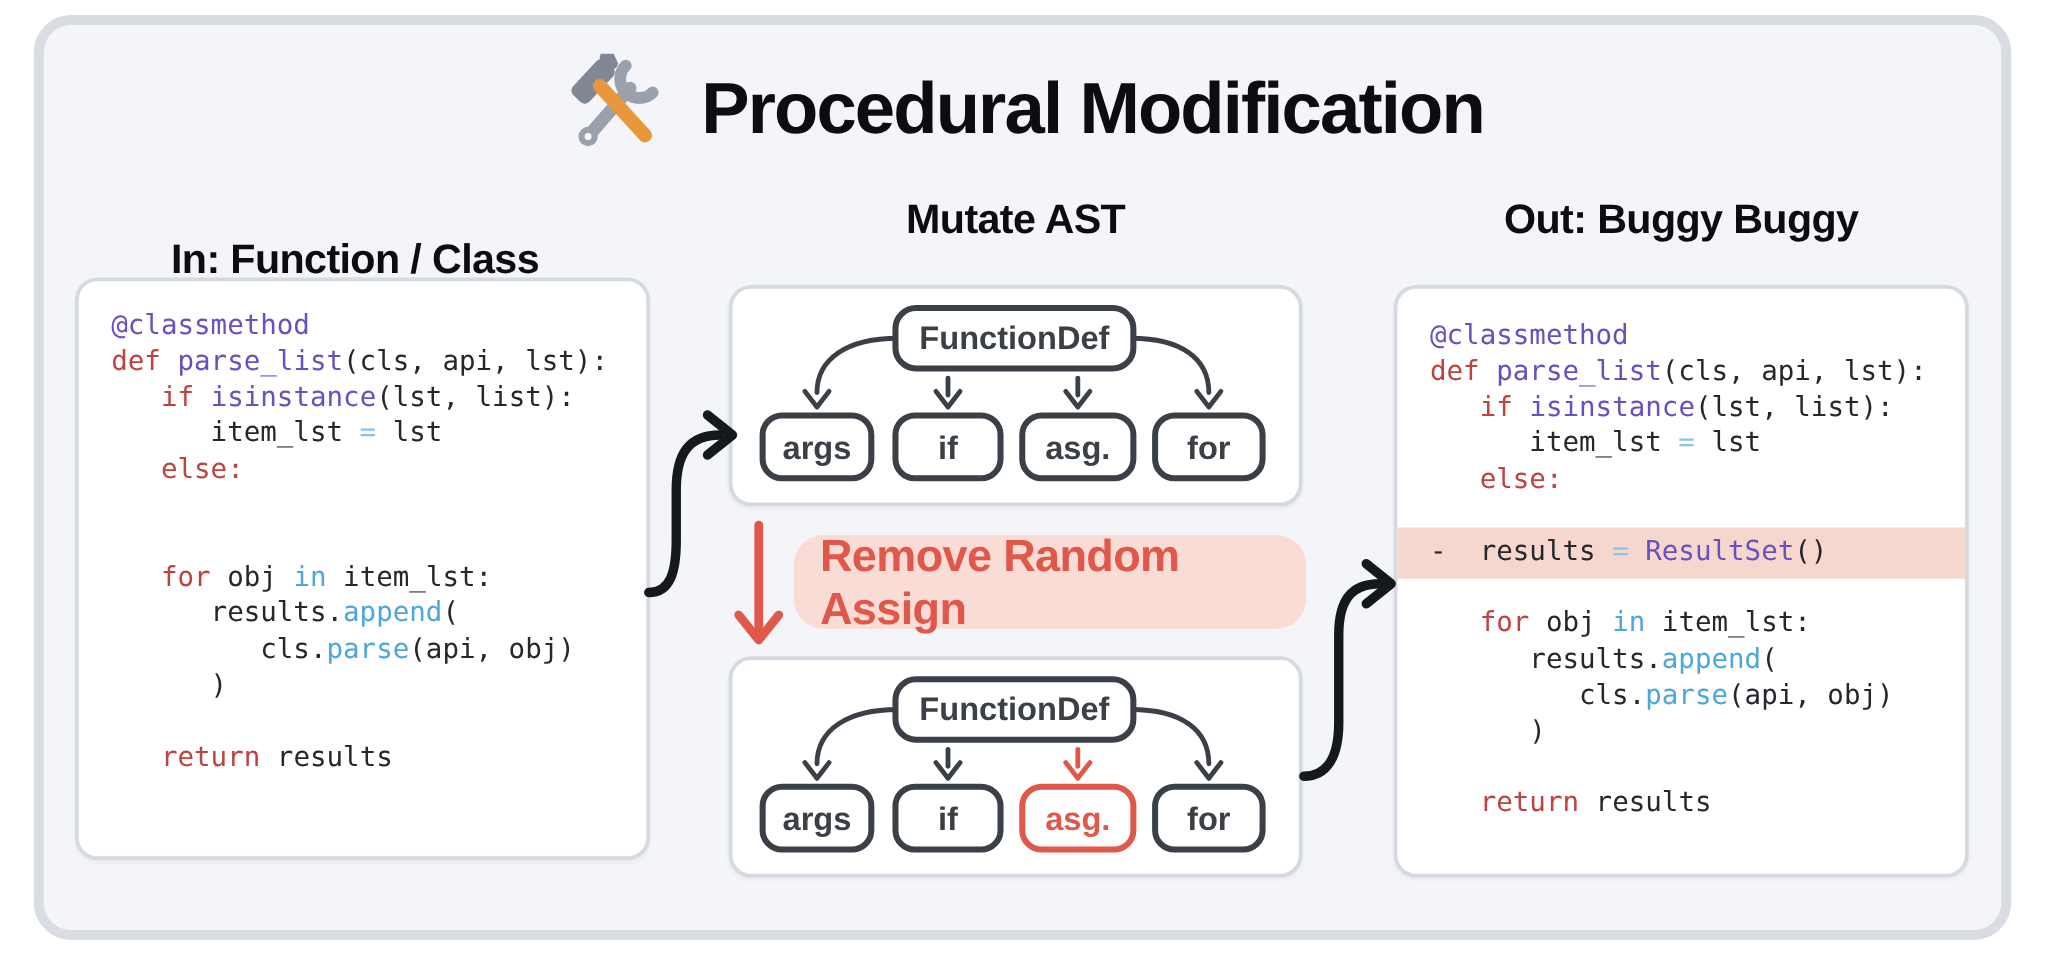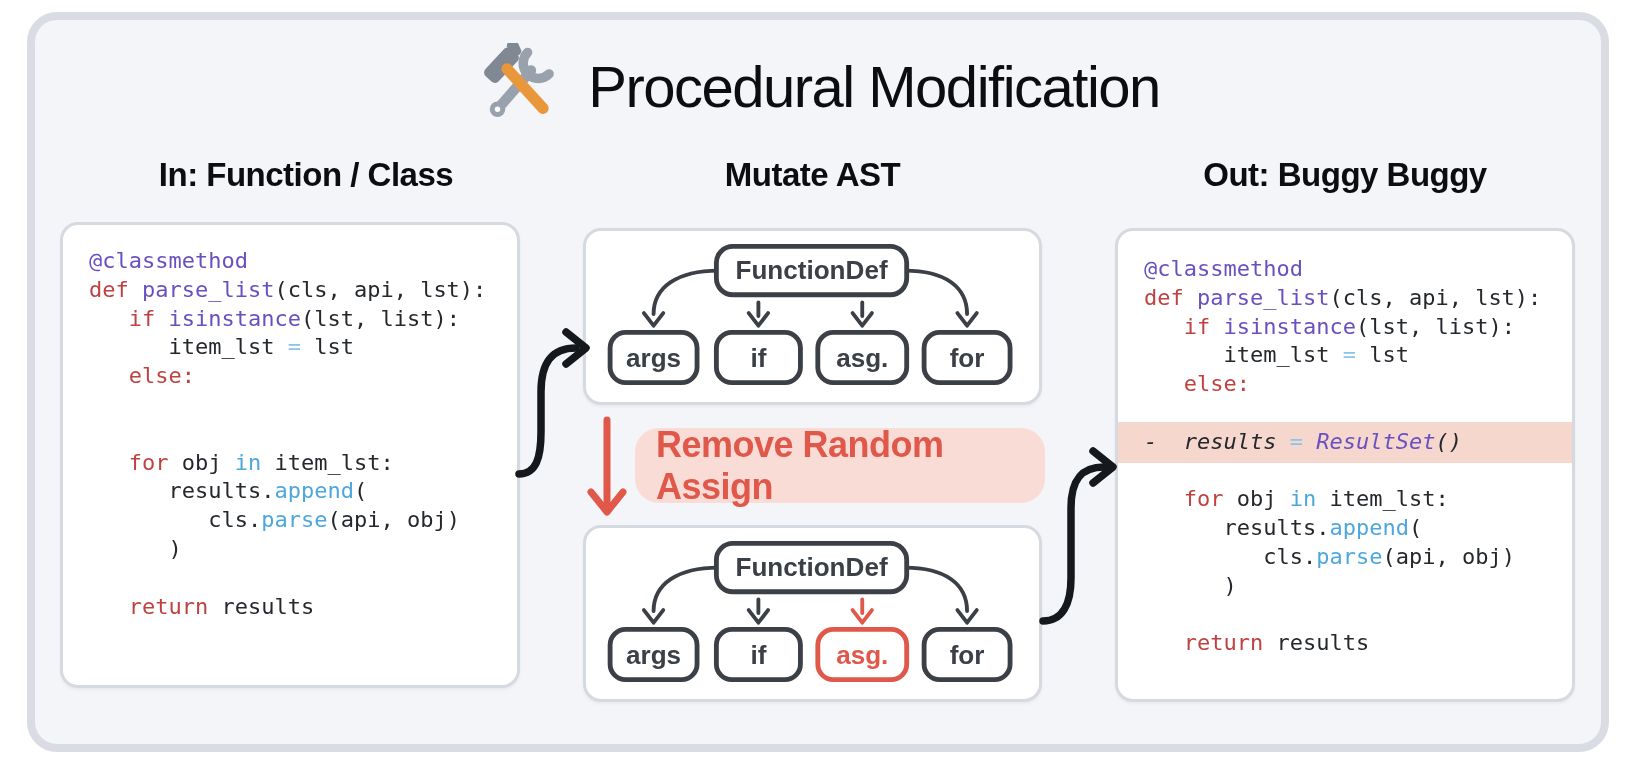--- a/index.html
+++ b/index.html
@@ -9,38 +9,38 @@
     --node_stroke:#3a4046; --arrow_black:#15181c; --title_color:#0c0d0f;
   }
   html,body{margin:0;padding:0;background:#ffffff;}
   .canvas{position:relative;width:1636px;height:772px;background:#ffffff;overflow:hidden;
           font-family:"Liberation Sans",sans-serif;}
   .frame{position:absolute;left:27px;top:12px;width:1582px;height:740px;box-sizing:border-box;
          background:var(--frame_bg);border:8px solid var(--frame_border);border-radius:30px;}
   .title-row{position:absolute;left:0;top:42px;width:100%;height:88px;display:flex;
              align-items:center;justify-content:center;gap:16px;}
   .title-icon svg{display:block;}
-  .title-text{font-size:58px;font-weight:400;letter-spacing:-1.5px;color:var(--title_color);margin-left:10px;}
+  .title-text{font-size:58px;font-weight:700;letter-spacing:-1.5px;color:var(--title_color);margin-left:10px;}
   .col-heading{position:absolute;top:156px;height:44px;text-align:center;font-size:33px;
                font-weight:700;letter-spacing:-0.5px;color:#0c0d0f;}
-  .h-left{left:76px;width:460px;}
+  .h-left{left:54px;width:460px;margin-top:32px;}
   .h-mid{left:583px;width:459px;}
   .h-right{left:1115px;width:460px;}
   .panel{position:absolute;box-sizing:border-box;background:var(--panel_bg);
          border:3px solid var(--panel_border);border-radius:18px;
          box-shadow:0 2px 3px rgba(30,40,60,0.05);}
   .panel-left{left:60px;top:222px;width:460px;height:466px;padding-top:22px;overflow:hidden;}
   .panel-right{left:1115px;top:228px;width:460px;height:474px;padding-top:24px;overflow:hidden;}
   .ast-top-panel{left:583px;top:228px;width:459px;height:177px;}
   .ast-bottom-panel{left:583px;top:525px;width:459px;height:177px;}
   .ast-panel svg{position:absolute;left:0;top:0;width:100%;height:100%;}
   .code-panel{font-family:"DejaVu Sans Mono",monospace;font-size:22px;color:var(--code_default);}
   .cl{height:28.8px;line-height:28.8px;white-space:pre;padding-left:26px;}
   .cl.hl{background:var(--highlight_bg);height:40.8px;line-height:40.8px;
-         margin-top:-6px;margin-bottom:-6px;font-style:italic;}
+         margin-top:-6px;margin-bottom:-6px;}
   .tok-p{color:var(--name_purple);}
   .tok-r{color:var(--keyword_red);}
   .tok-b{color:var(--func_blue);}
   .tok-eq{color:var(--op_blue);}
   .badge{position:absolute;left:635px;top:428px;width:410px;height:75px;border-radius:24px;
          background:var(--badge_bg);display:flex;align-items:center;justify-content:center;}
   .badge span{font-size:36px;font-weight:700;letter-spacing:-0.5px;color:var(--accent_red);padding-left:21px;}
   .overlay{position:absolute;left:0;top:0;width:1636px;height:772px;pointer-events:none;}
   .arrow-black{stroke:var(--arrow_black);stroke-width:7.5;fill:none;
                stroke-linecap:round;stroke-linejoin:round;}

